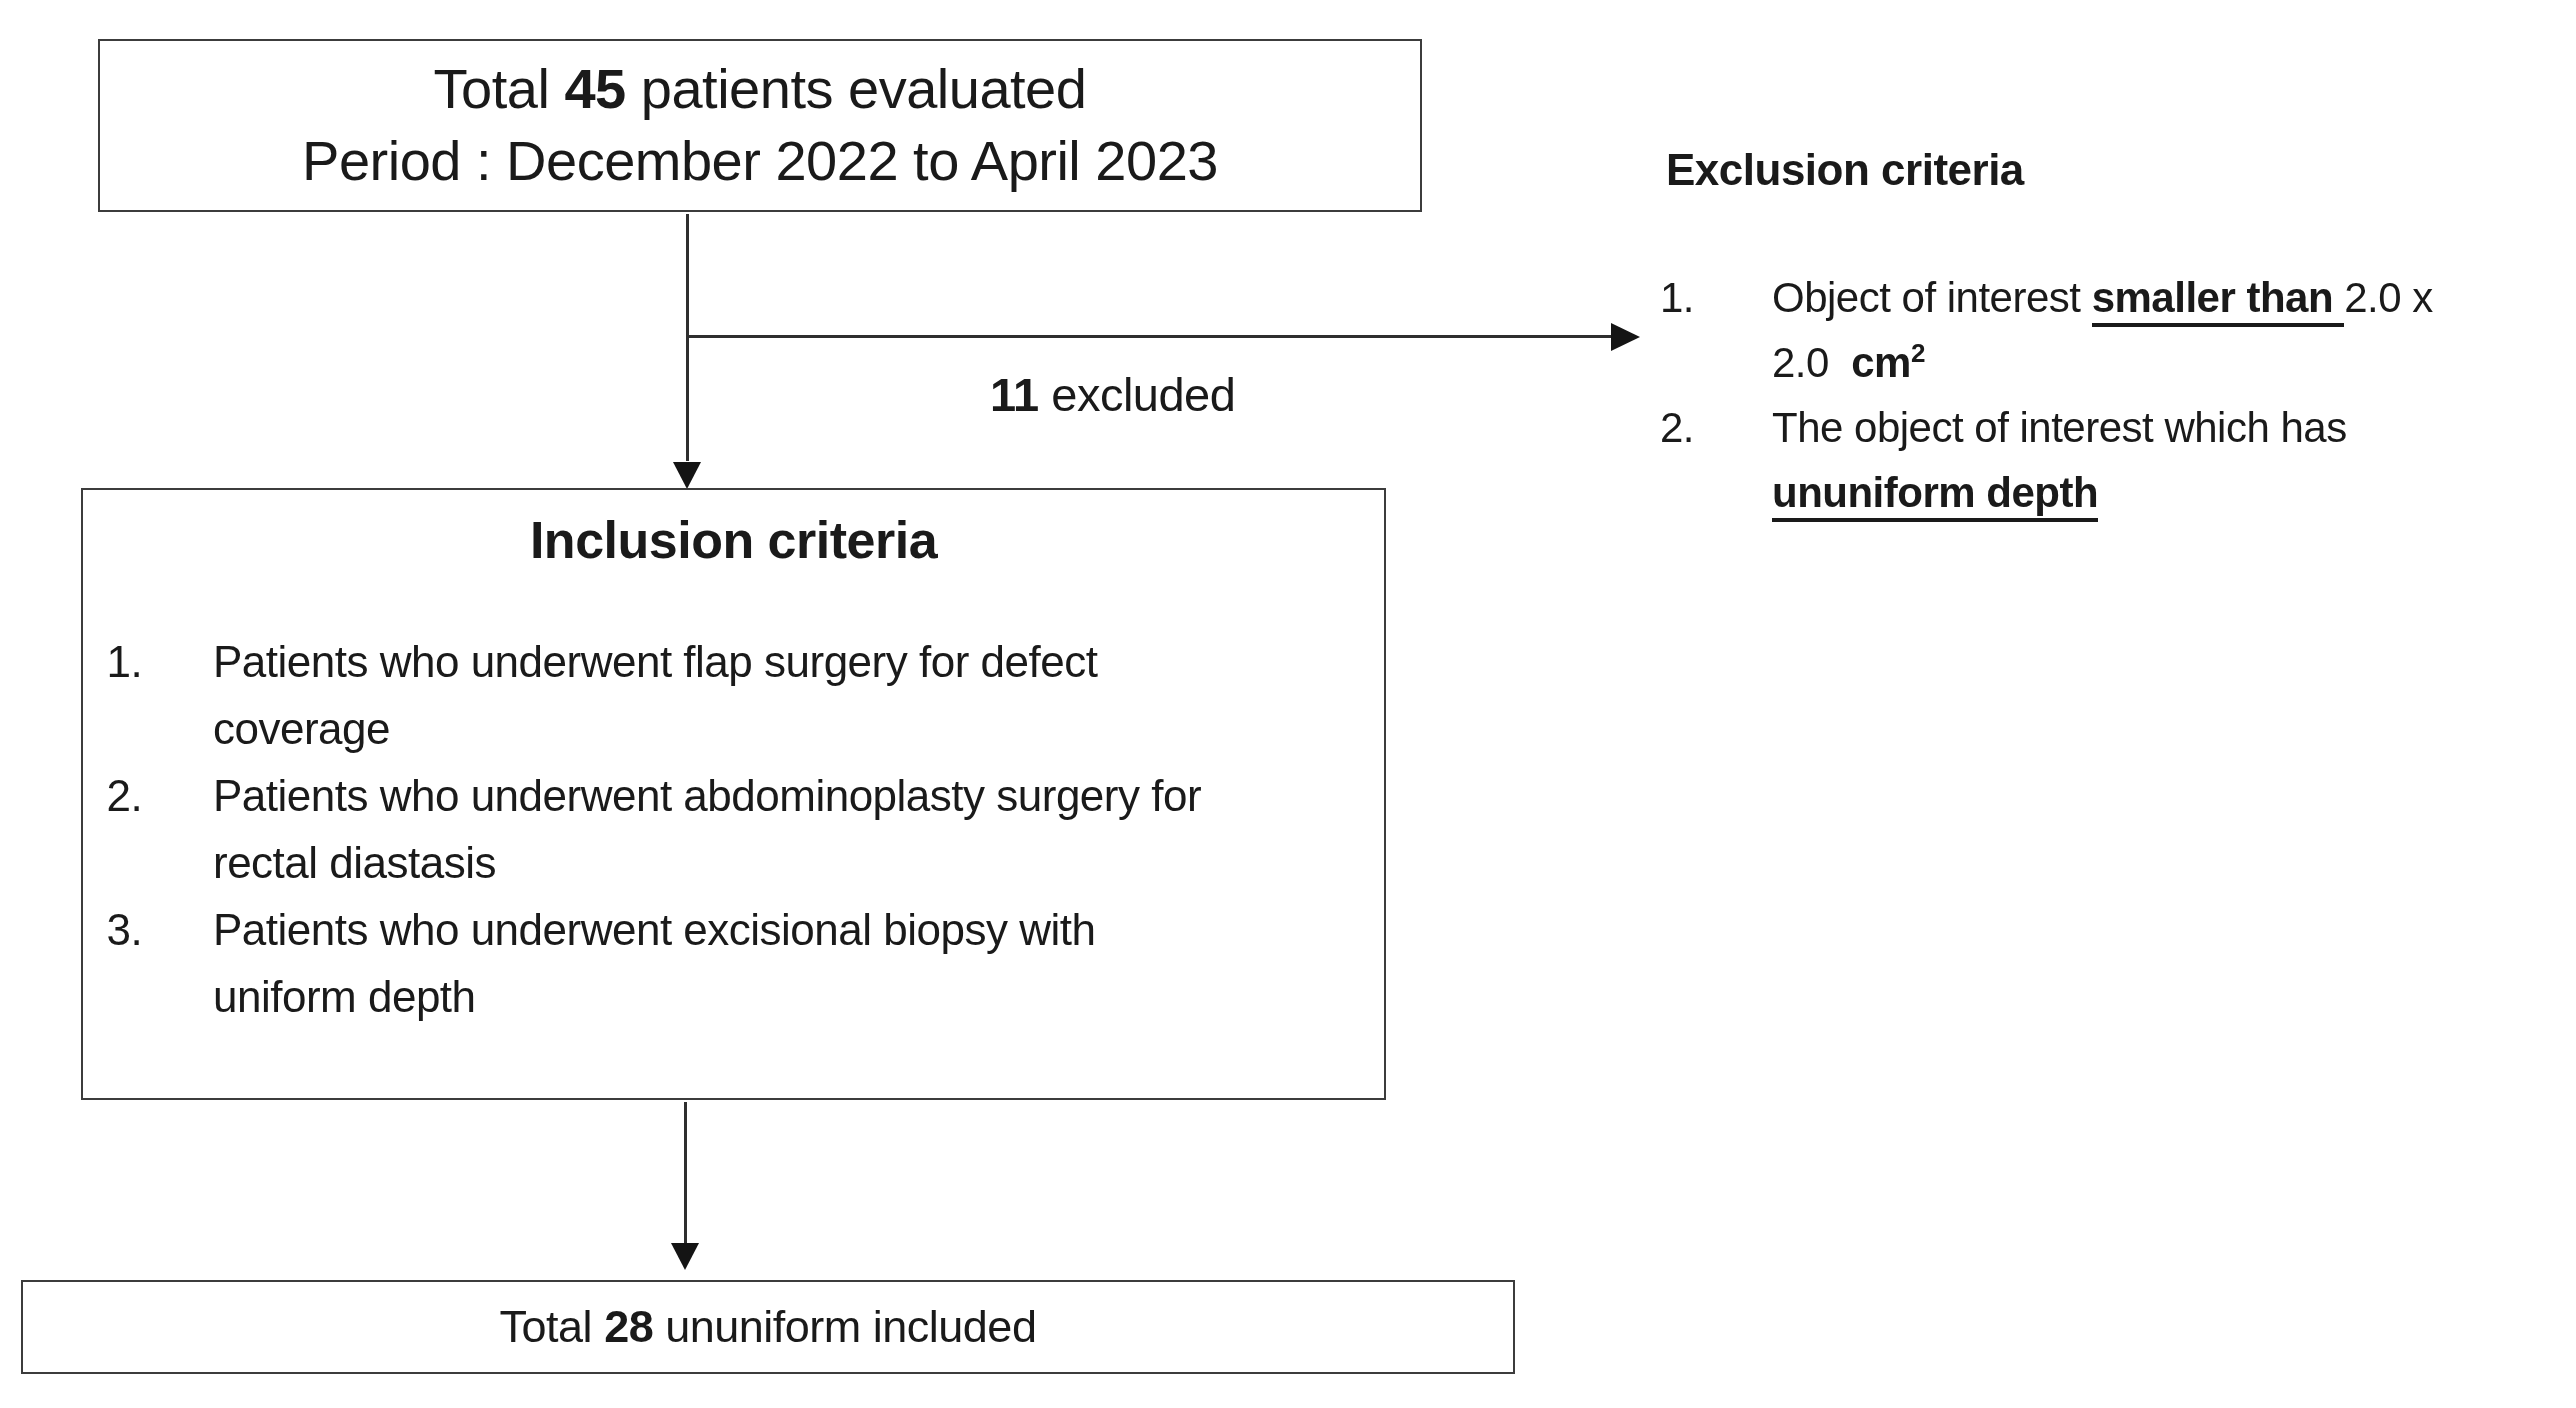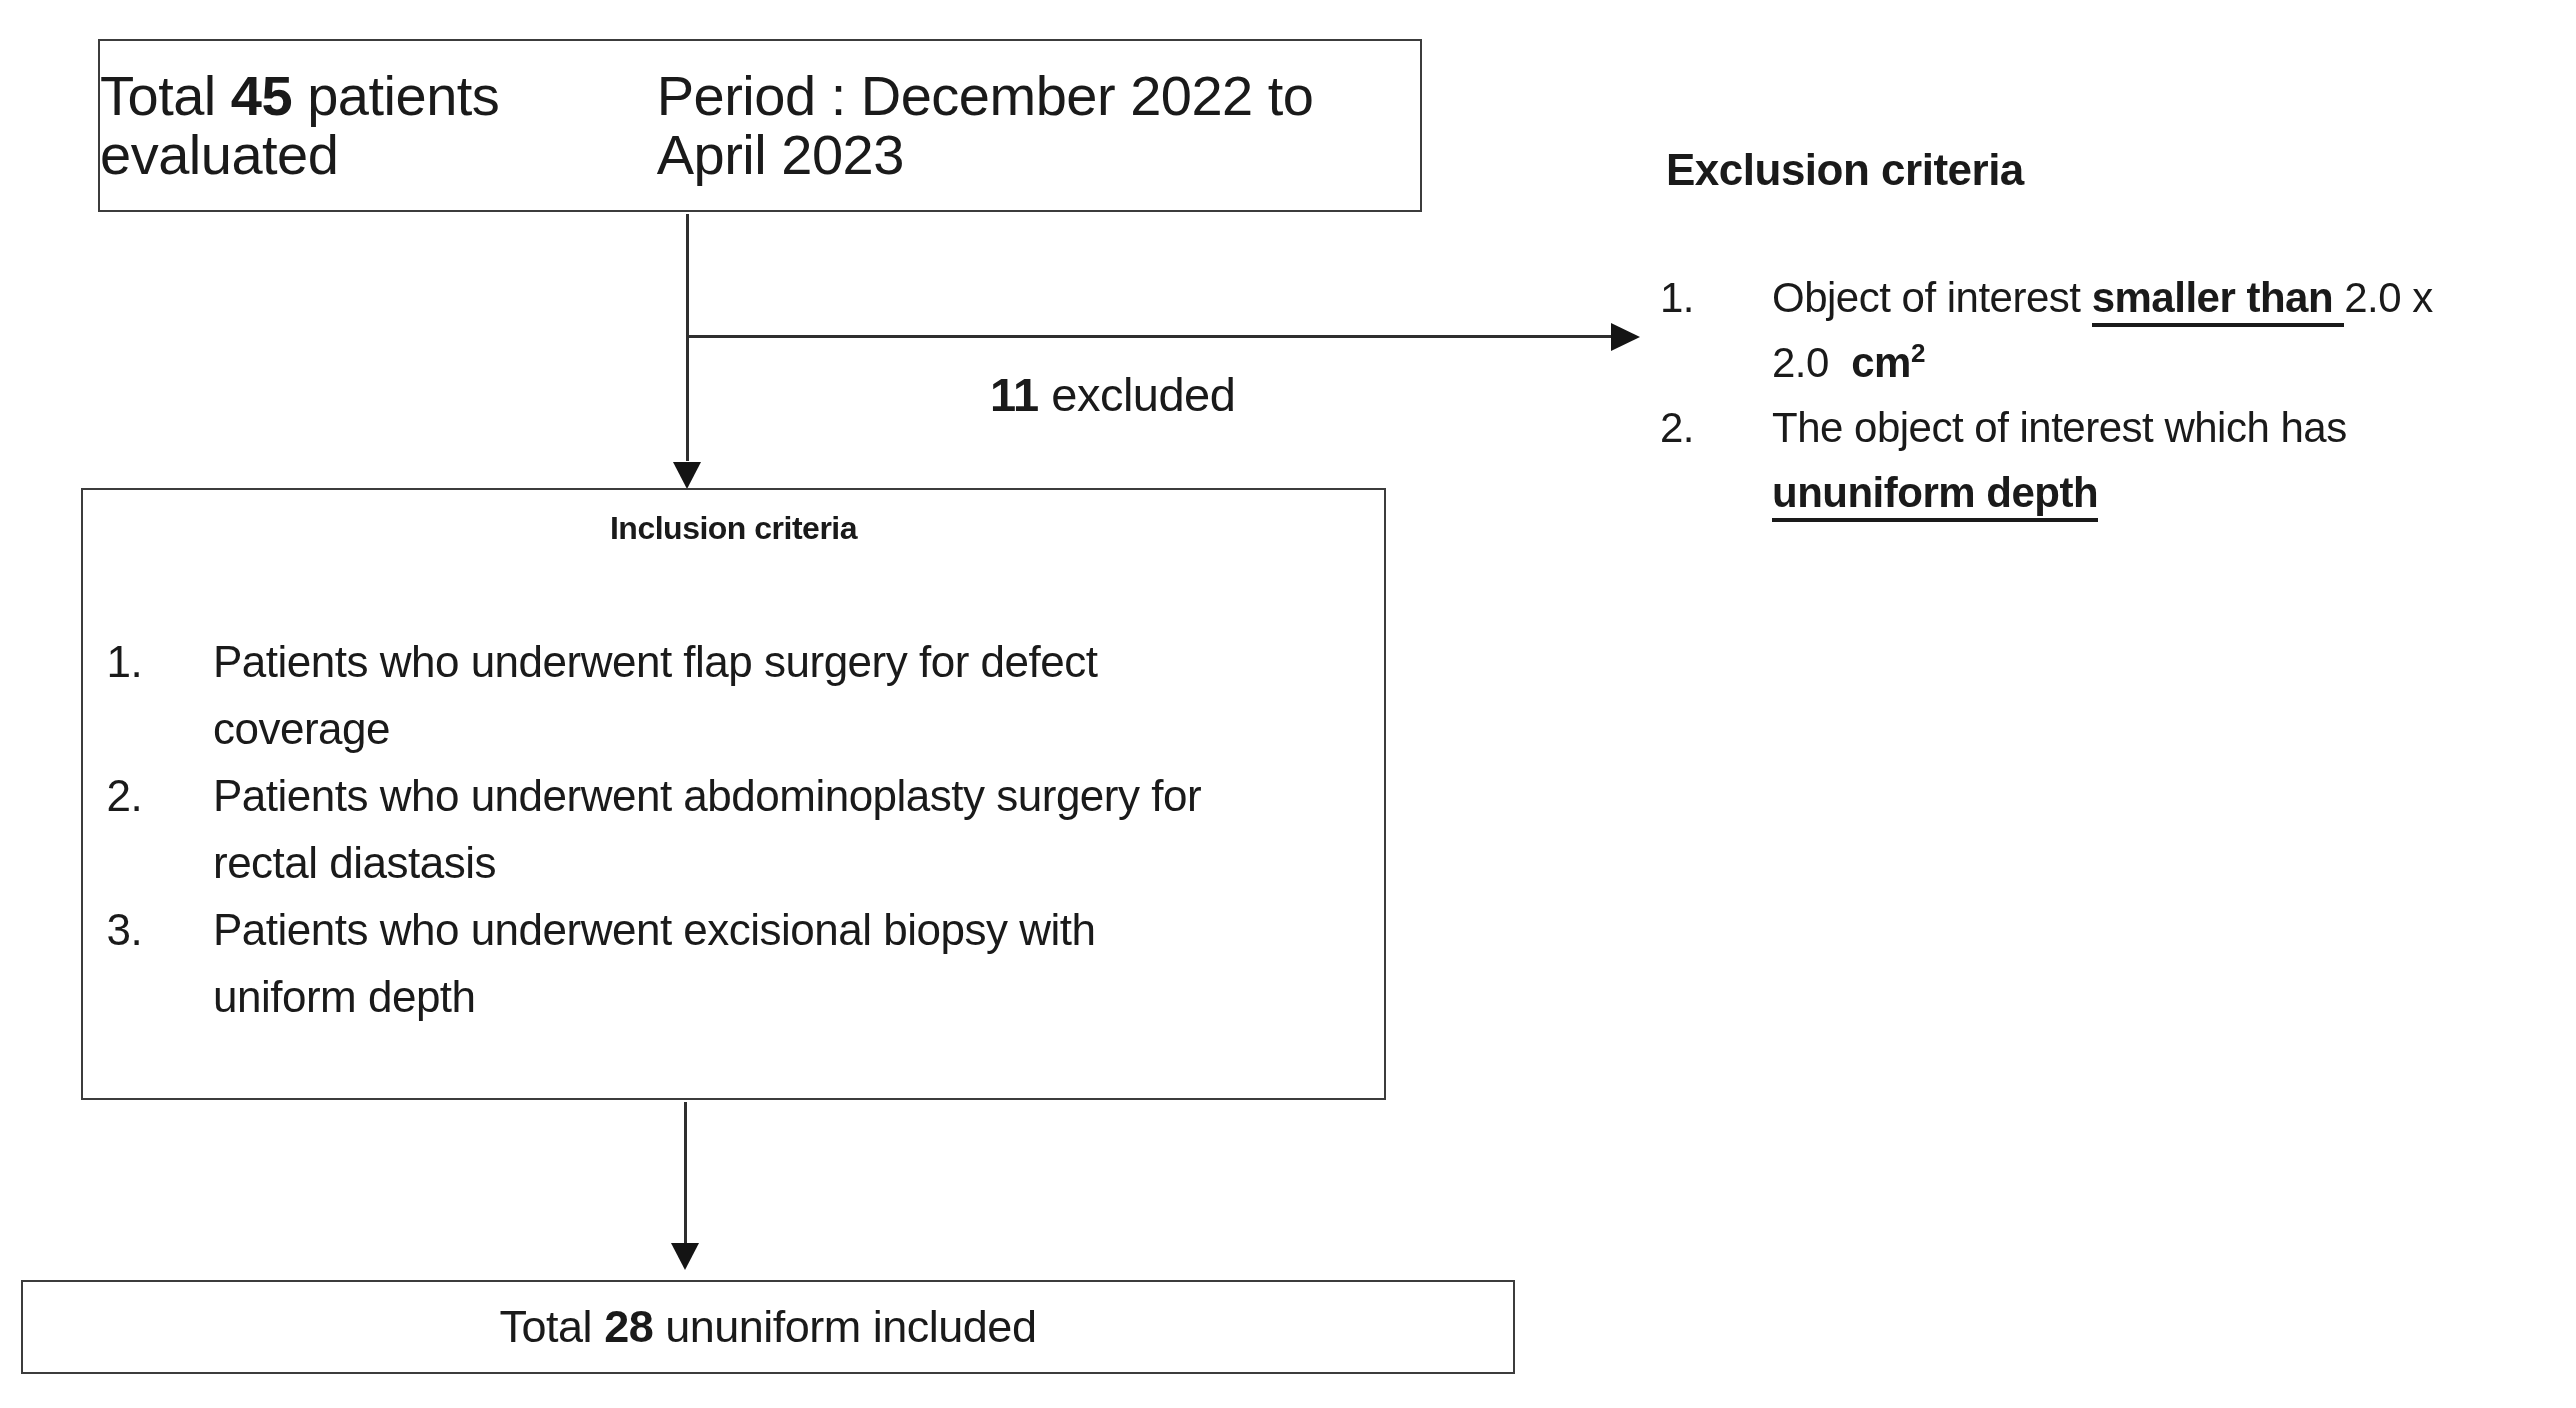--- a/index.html
+++ b/index.html
@@ -3,27 +3,27 @@
 <meta charset="utf-8">
 <style>
   html,body{margin:0;padding:0;background:#ffffff;}
   body{width:2576px;height:1408px;overflow:hidden;
        font-family:"Liberation Sans","DejaVu Sans",sans-serif;color:#1a1a1a;}
   .canvas{position:relative;width:2576px;height:1408px;background:#ffffff;}
 
   
   .fbox{position:absolute;background:#ffffff;border:2.7px solid #3c3c3c;box-sizing:border-box;}
   .top-box{left:98px;top:39px;width:1324px;height:173px;
-           display:flex;flex-direction:row;align-items:center;justify-content:center;gap:12.7px;}
+           display:flex;flex-direction:column;align-items:center;justify-content:center;gap:12.7px;}
   .top-line1{font-size:56px;line-height:1.05;letter-spacing:-0.5px;}
   .top-line2{font-size:56px;line-height:1.05;letter-spacing:-0.5px;}
 
   .inclusion-box{left:81px;top:488px;width:1305px;height:612px;}
   .box-title{position:absolute;left:0;top:20px;width:100%;text-align:center;
-             font-size:32px;font-weight:bold;letter-spacing:-0.5px;}
+             font-size:52px;font-weight:bold;letter-spacing:-0.5px;}
   .inc-list{position:absolute;left:0;top:138px;width:100%;}
   .li-row{display:flex;line-height:67px;font-size:44px;letter-spacing:-0.5px;}
   .li-num{width:130px;padding-left:23.6px;box-sizing:border-box;flex:none;}
   .li-lines{flex:1;min-width:0;}
 
   .bottom-box{left:21px;top:1280px;width:1494px;height:94px;
               display:flex;align-items:center;justify-content:center;}
   .bottom-line{font-size:45px;letter-spacing:-0.5px;}
 
   

